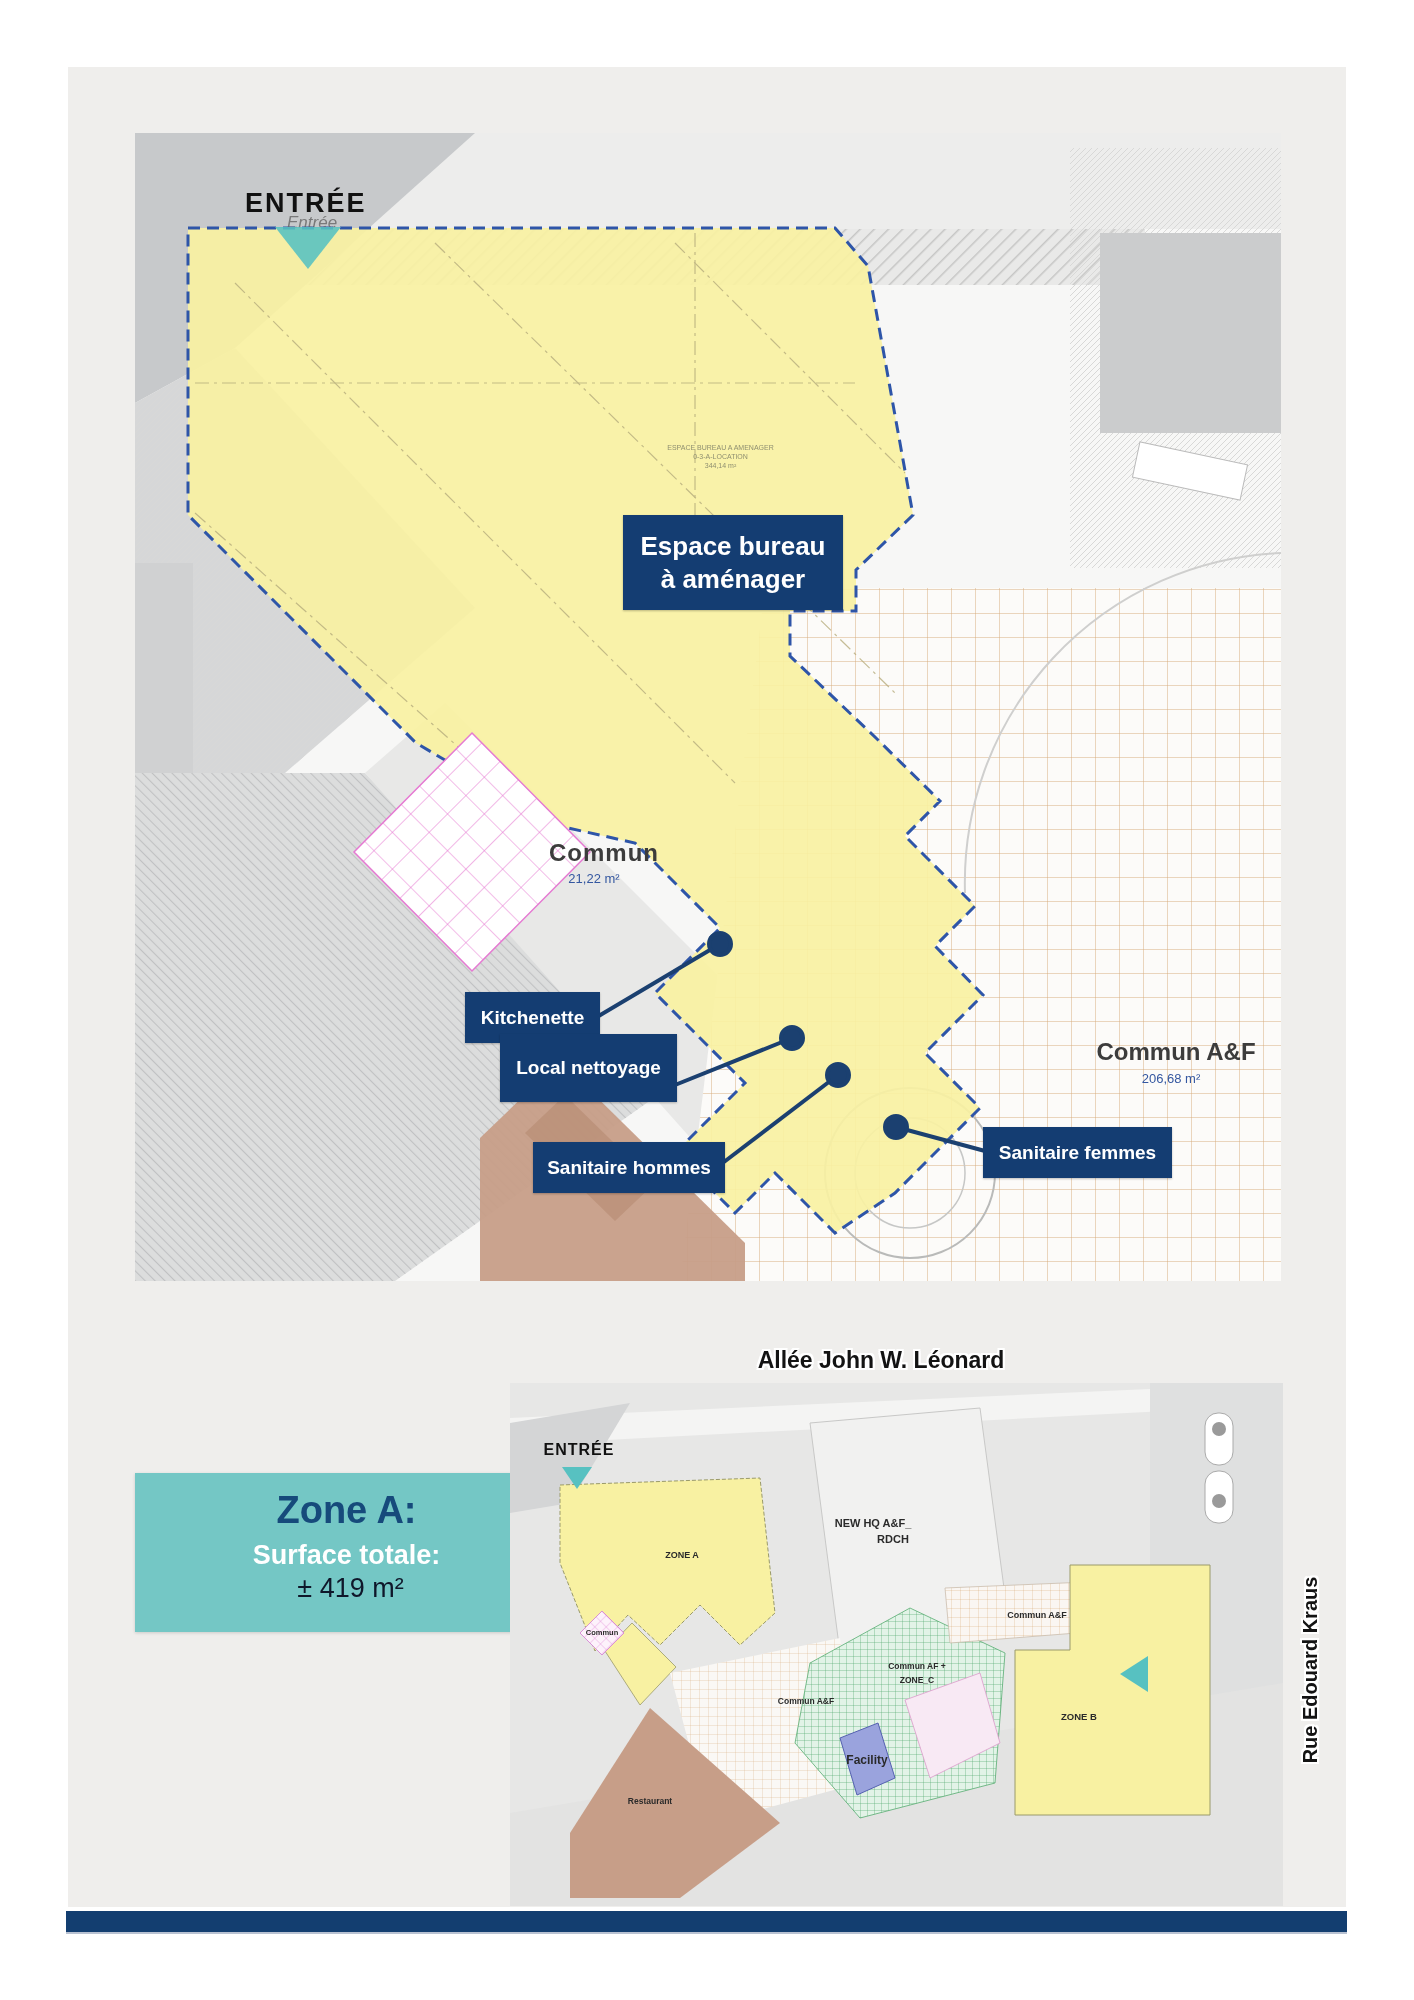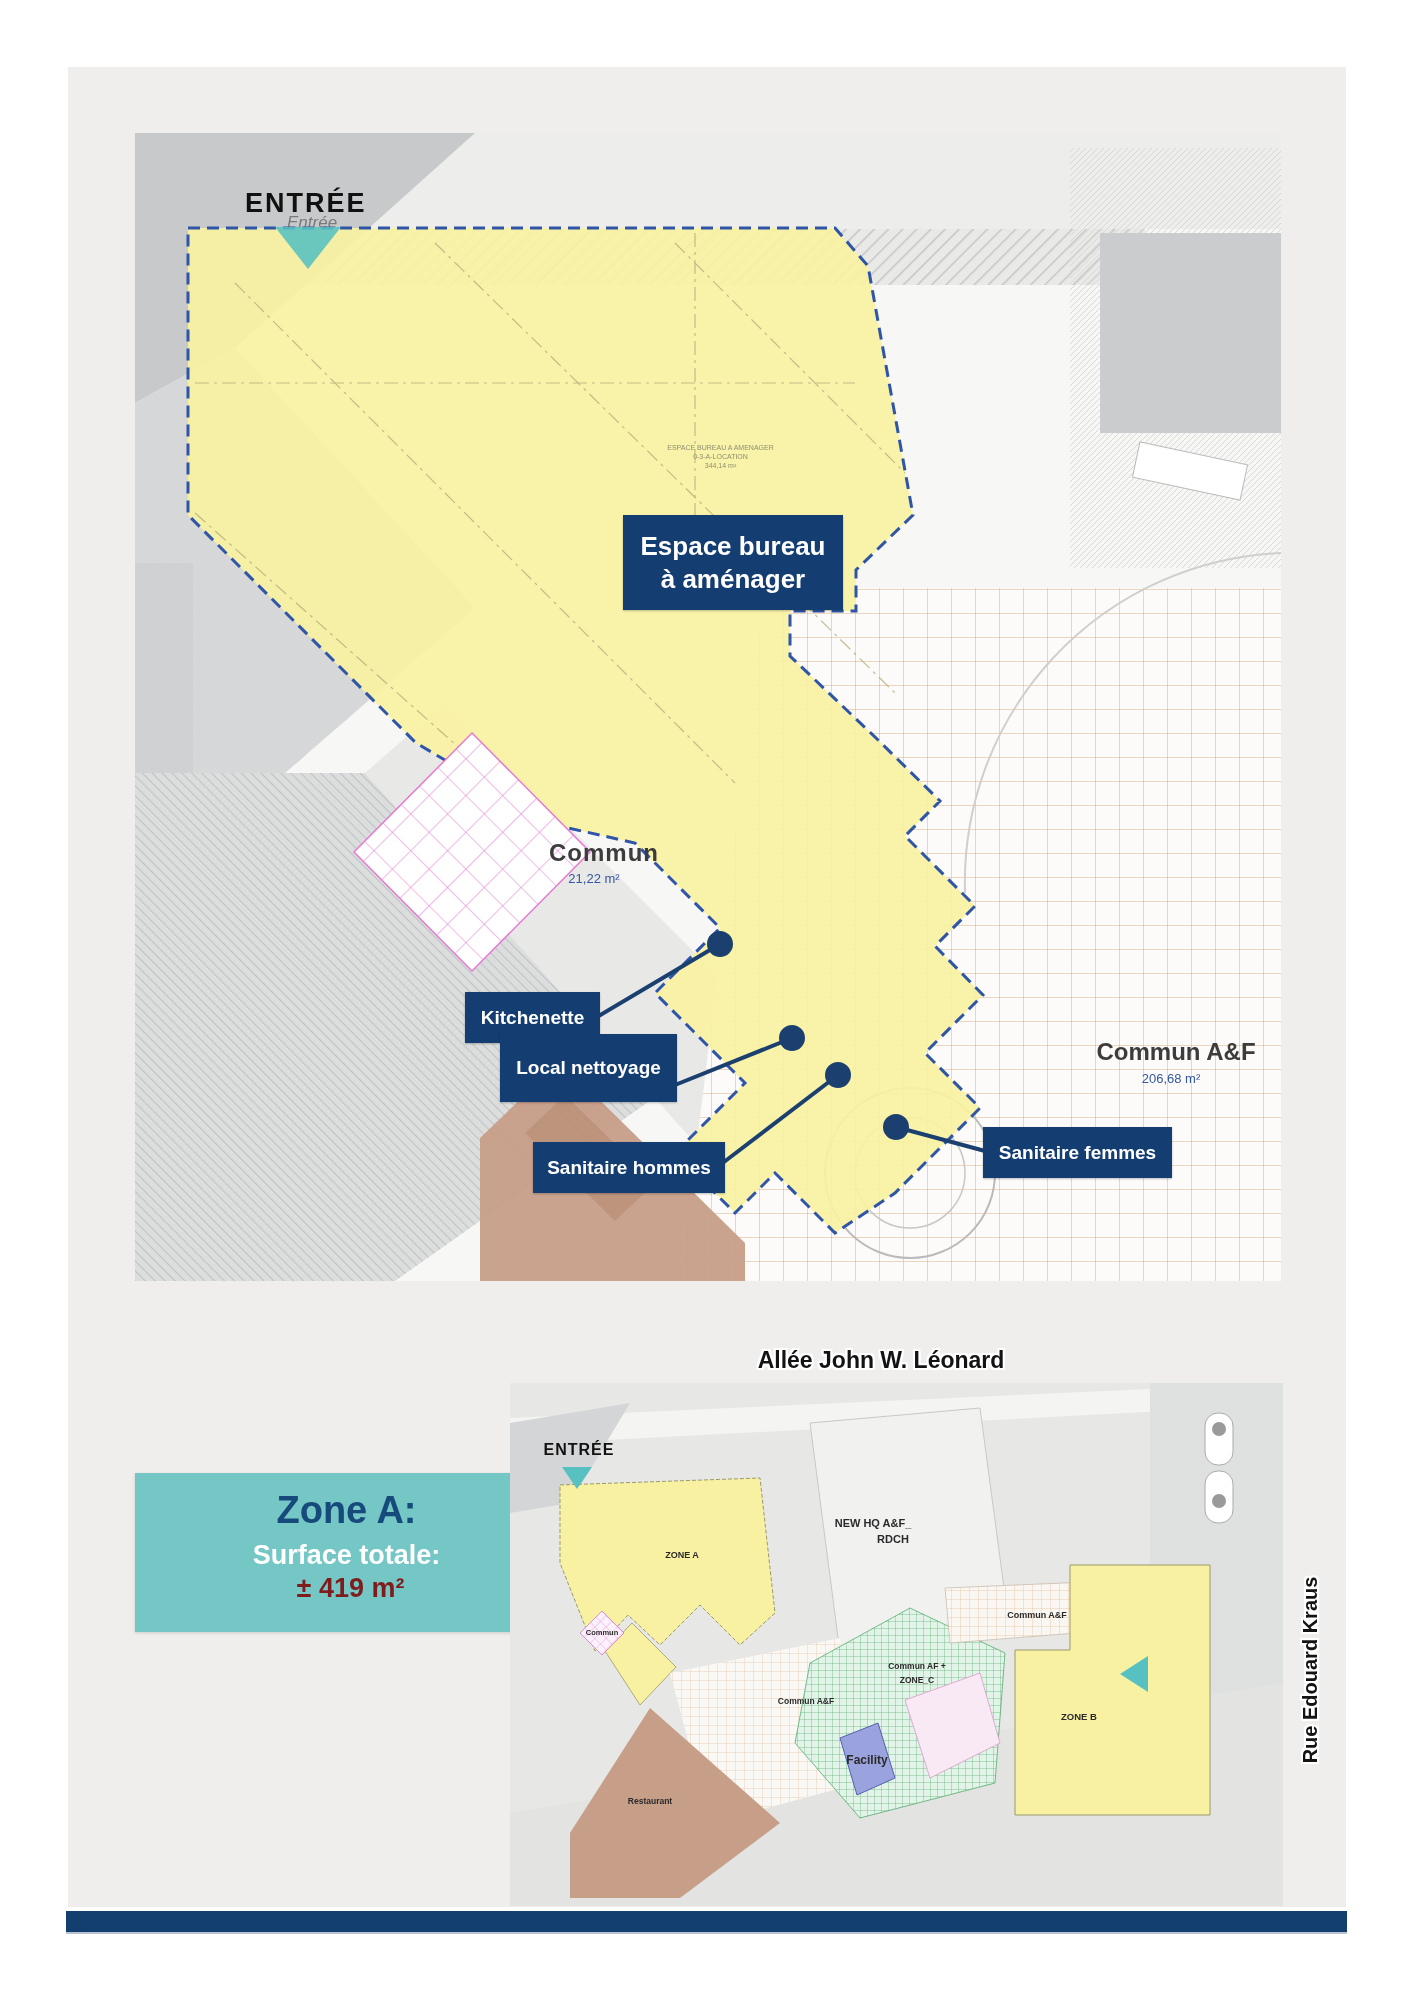--- a/index.html
+++ b/index.html
@@ -40,21 +40,21 @@
      font-weight:bold;color:#131313;transform:rotate(-90deg);
      text-shadow:-2px -2px 0 #fff,2px -2px 0 #fff,-2px 2px 0 #fff,2px 2px 0 #fff,
                  0 -2px 0 #fff,0 2px 0 #fff,-2px 0 0 #fff,2px 0 0 #fff;}
   #entree-right{left:1086px;top:1659px;width:140px;height:26px;text-align:center;font-size:22px;
      font-weight:bold;color:#111;letter-spacing:2px;transform:rotate(90deg);}
   
   #info-box{left:135px;top:1473px;width:335px;height:159px;background:#74c7c5;
             text-align:center;box-shadow:0 1px 3px rgba(0,0,0,.15);padding-left:44px;}
   #info-box .t1{margin-top:16px;font-size:38px;font-weight:bold;color:#164a7b;}
   #info-box .t2{margin-top:8px;font-size:27px;font-weight:bold;color:#ffffff;}
-  #info-box .t3{margin-top:2px;font-size:27px;font-weight:bold;color:#7f1d1d;margin-left:8px;}
+  #info-box .t3{margin-top:2px;font-size:27px;font-weight:normal;color:#0f172a;margin-left:8px;}
   
   #mini-plan{left:510px;top:1383px;width:773px;height:523px;}
   #mini-plan svg{position:absolute;left:0;top:0;}
   .mini-label{position:absolute;transform:translate(-50%,-50%);font-weight:bold;
               color:#2a2a2a;white-space:nowrap;}
   #entree-mini-left{left:69px;top:67px;font-size:16px;letter-spacing:1px;color:#111;}
   #ml-zonea{left:172px;top:172px;font-size:9px;}
   #ml-newhq1{left:363px;top:140px;font-size:11px;}
   #ml-newhq2{left:363px;top:156px;font-size:11px;padding-left:40px;}
   #ml-commun{left:92px;top:249px;font-size:7.5px;}

